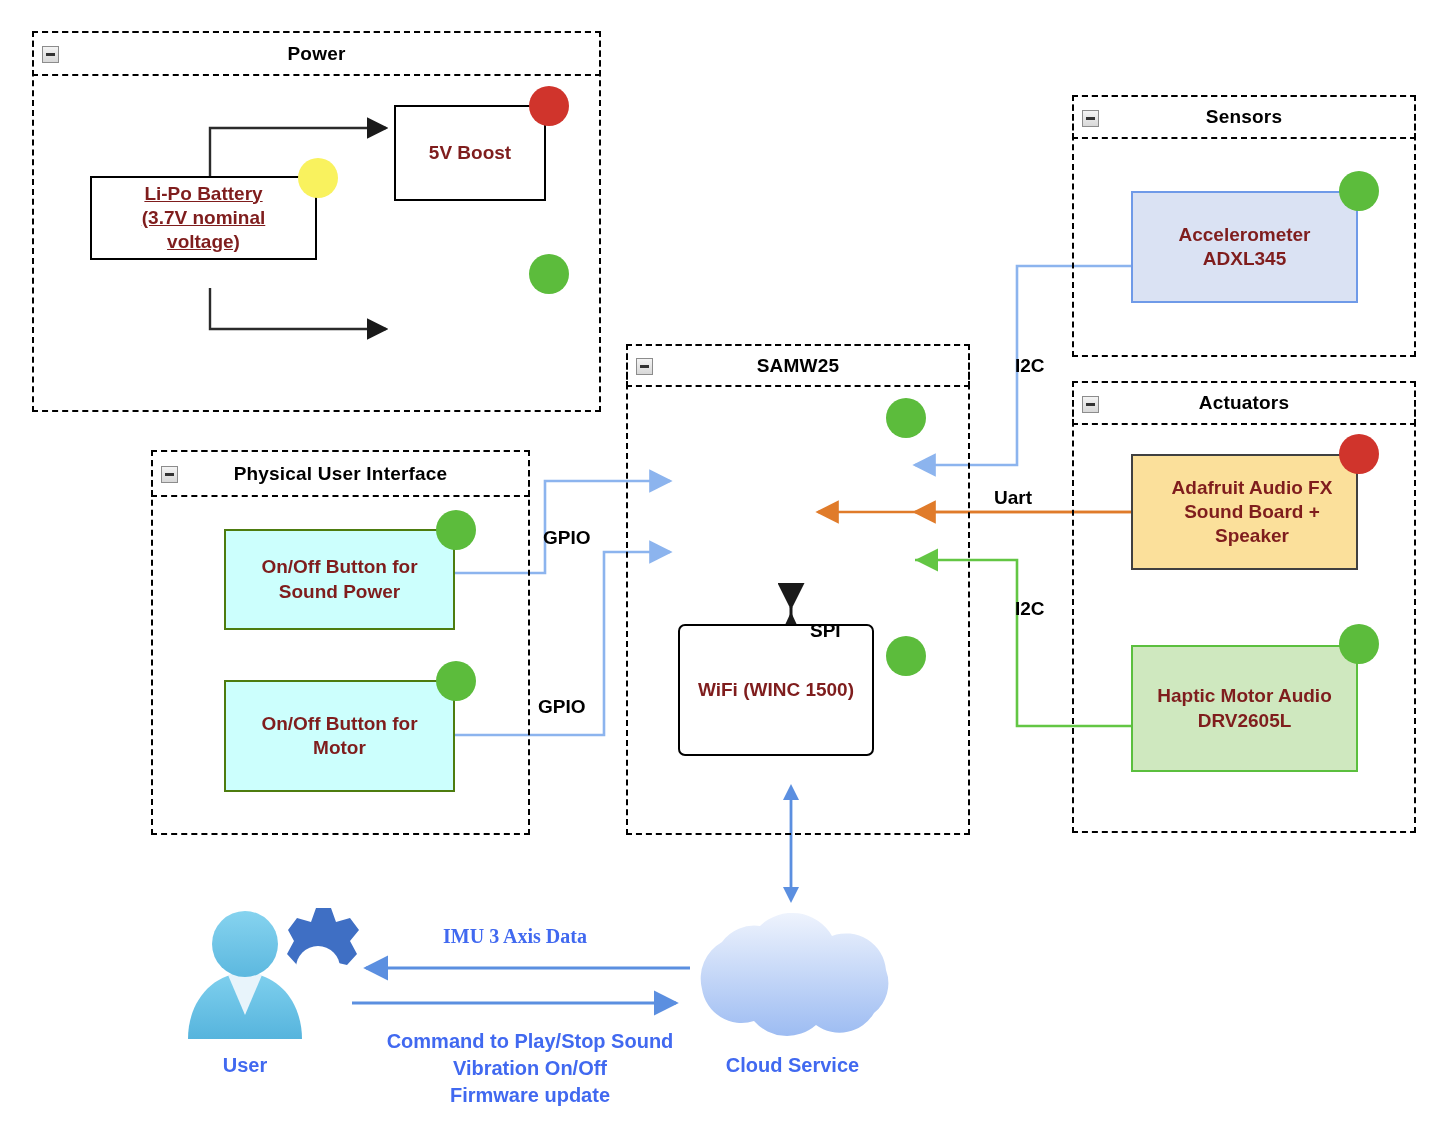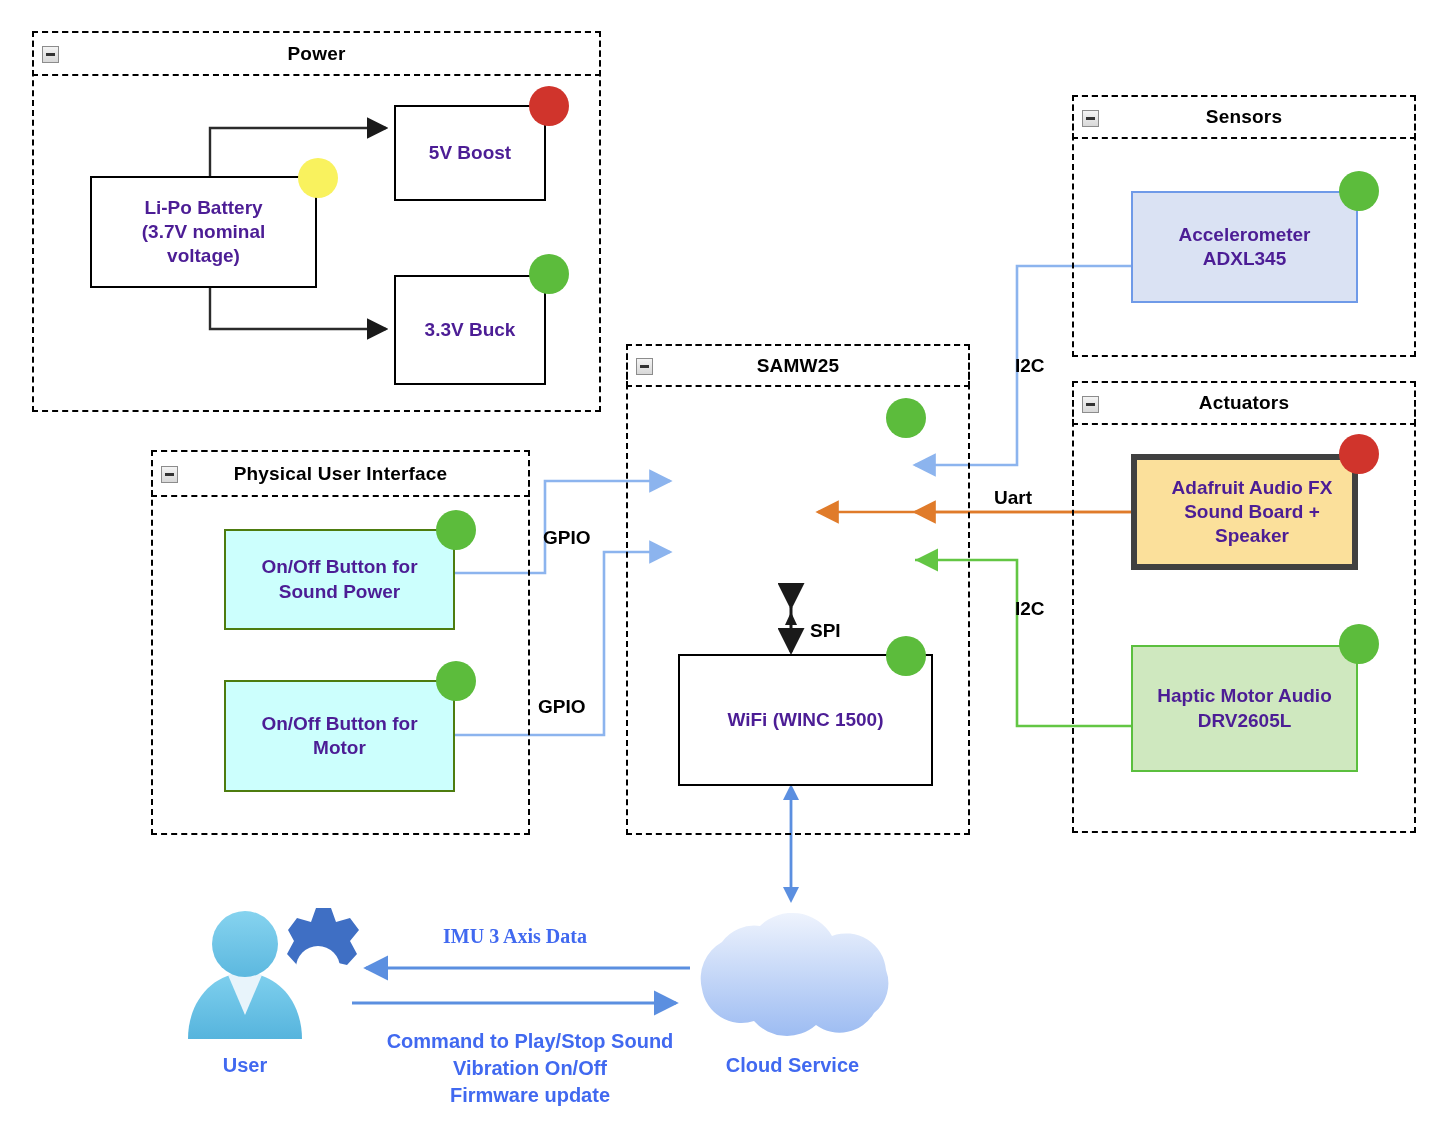--- a/index.html
+++ b/index.html
@@ -10,25 +10,25 @@
   .grp-hdr{position:absolute;left:-2px;top:-2px;box-sizing:border-box;
            border:2px dashed #000;border-bottom:2px dashed #000;
            display:flex;align-items:center;justify-content:center;}
   .grp-title{font-weight:bold;font-size:19px;color:#000;letter-spacing:.2px;}
   .collapse{position:absolute;width:17px;height:17px;box-sizing:border-box;
             border:1px solid #8c8c8c;background:linear-gradient(#f4f4f4,#d8d8d8);
             display:flex;align-items:center;justify-content:center;}
   .collapse i{display:block;width:9px;height:3px;background:#333;}
   .node{position:absolute;box-sizing:border-box;display:flex;align-items:center;
         justify-content:center;text-align:center;font-weight:bold;font-size:19px;
-        color:#4c1d95;line-height:1.28;}
+        color:#7f1d1d;line-height:1.28;}
   .node.plain{background:#fff;border:2px solid #000;}
   .node.cyan{background:#ccfffd;border:2px solid #4d7c0f;}
   .node.bluefill{background:#dae2f3;border:2px solid #6f9ae8;}
-  .node.yellowfill{background:#fbe09b;border:6px solid #404040;padding-left:15px;}
+  .node.yellowfill{background:#fbe09b;border:2px solid #404040;padding-left:15px;}
   .node.greenfill{background:#cfe8bf;border:2px solid #5bbf3e;}
   .dot{position:absolute;border-radius:50%;}
   .dot.red{background:#d0342c;}
   .dot.yellow{background:#f9f25e;}
   .dot.green{background:#5cbc3c;}
   .lbl{position:absolute;font-weight:bold;font-size:19px;color:#000;white-space:nowrap;}
   .cap{position:absolute;font-weight:bold;font-size:20px;color:#4169f0;
        white-space:nowrap;text-align:center;}
   svg.wires{position:absolute;left:0;top:0;width:1447px;height:1123px;
             pointer-events:none;overflow:visible;}
@@ -141,37 +141,34 @@
 
   <div class="grp" style="left:32px;top:31px;width:569px;height:381px;">
     <div class="grp-hdr" style="width:569px;height:45px;">
       <span class="grp-title">Power</span>
     </div>
     <div class="collapse" style="left:8px;top:13px;">
       <i></i>
     </div>
   </div>
 
-  <div class="node plain" style="left:90px;top:176px;width:227px;height:112px;">
+  <div class="node plain" style="left:90px;top:176px;width:227px;height:84px;text-decoration:underline;">
     <div>
       <div>Li-Po Battery</div>
       <div>(3.7V nominal</div>
       <div>voltage)</div>
     </div>
   </div>
   <div class="dot yellow" style="left:298px;top:158px;width:40px;height:40px;"></div>
 
   <div class="node plain" style="left:394px;top:105px;width:152px;height:96px;">
     <span>5V Boost</span>
   </div>
   <div class="dot red" style="left:529px;top:86px;width:40px;height:40px;"></div>
 
-  <div class="node plain" style="left:394px;top:275px;width:152px;height:110px;">
-    <span>3.3V Buck</span>
-  </div>
   <div class="dot green" style="left:529px;top:254px;width:40px;height:40px;"></div>
 
   <div class="grp" style="left:151px;top:450px;width:379px;height:385px;">
     <div class="grp-hdr" style="width:379px;height:47px;">
       <span class="grp-title">Physical User Interface</span>
     </div>
     <div class="collapse" style="left:8px;top:14px;">
       <i></i>
     </div>
   </div>
@@ -196,21 +193,21 @@
     <div class="grp-hdr" style="width:344px;height:43px;">
       <span class="grp-title">SAMW25</span>
     </div>
     <div class="collapse" style="left:8px;top:12px;">
       <i></i>
     </div>
   </div>
 
   <div class="dot green" style="left:886px;top:398px;width:40px;height:40px;"></div>
 
-  <div class="node plain" style="left:678px;top:654px;width:255px;height:132px;">
+  <div class="node plain" style="left:678px;top:624px;width:196px;height:132px;border-radius:7px;">
     <span>WiFi (WINC 1500)</span>
   </div>
   <div class="dot green" style="left:886px;top:636px;width:40px;height:40px;"></div>
 
   <div class="grp" style="left:1072px;top:95px;width:344px;height:262px;">
     <div class="grp-hdr" style="width:344px;height:44px;">
       <span class="grp-title">Sensors</span>
     </div>
     <div class="collapse" style="left:8px;top:13px;">
       <i></i>

